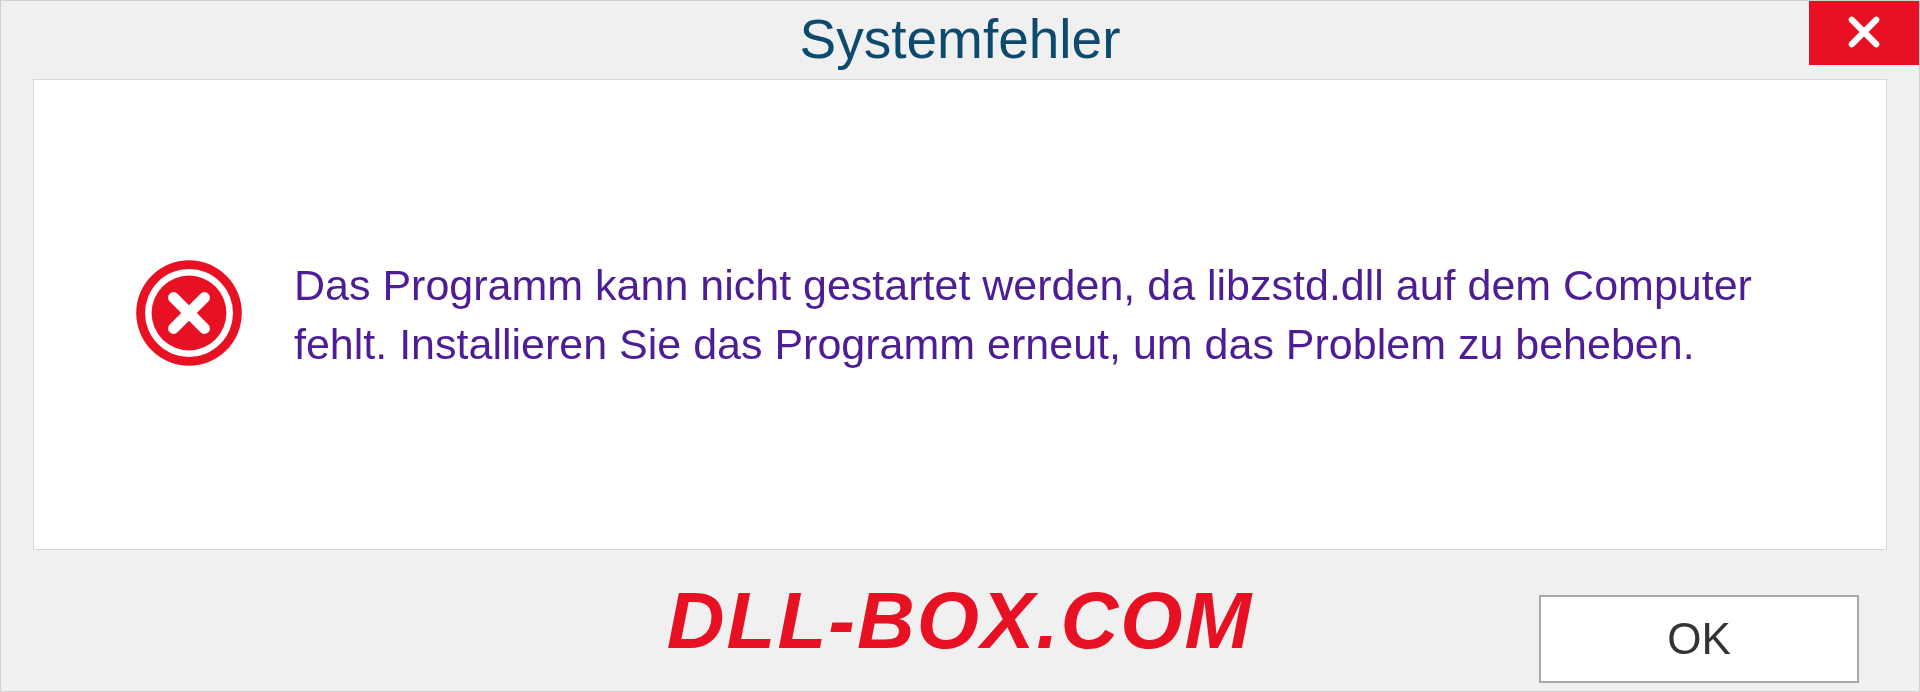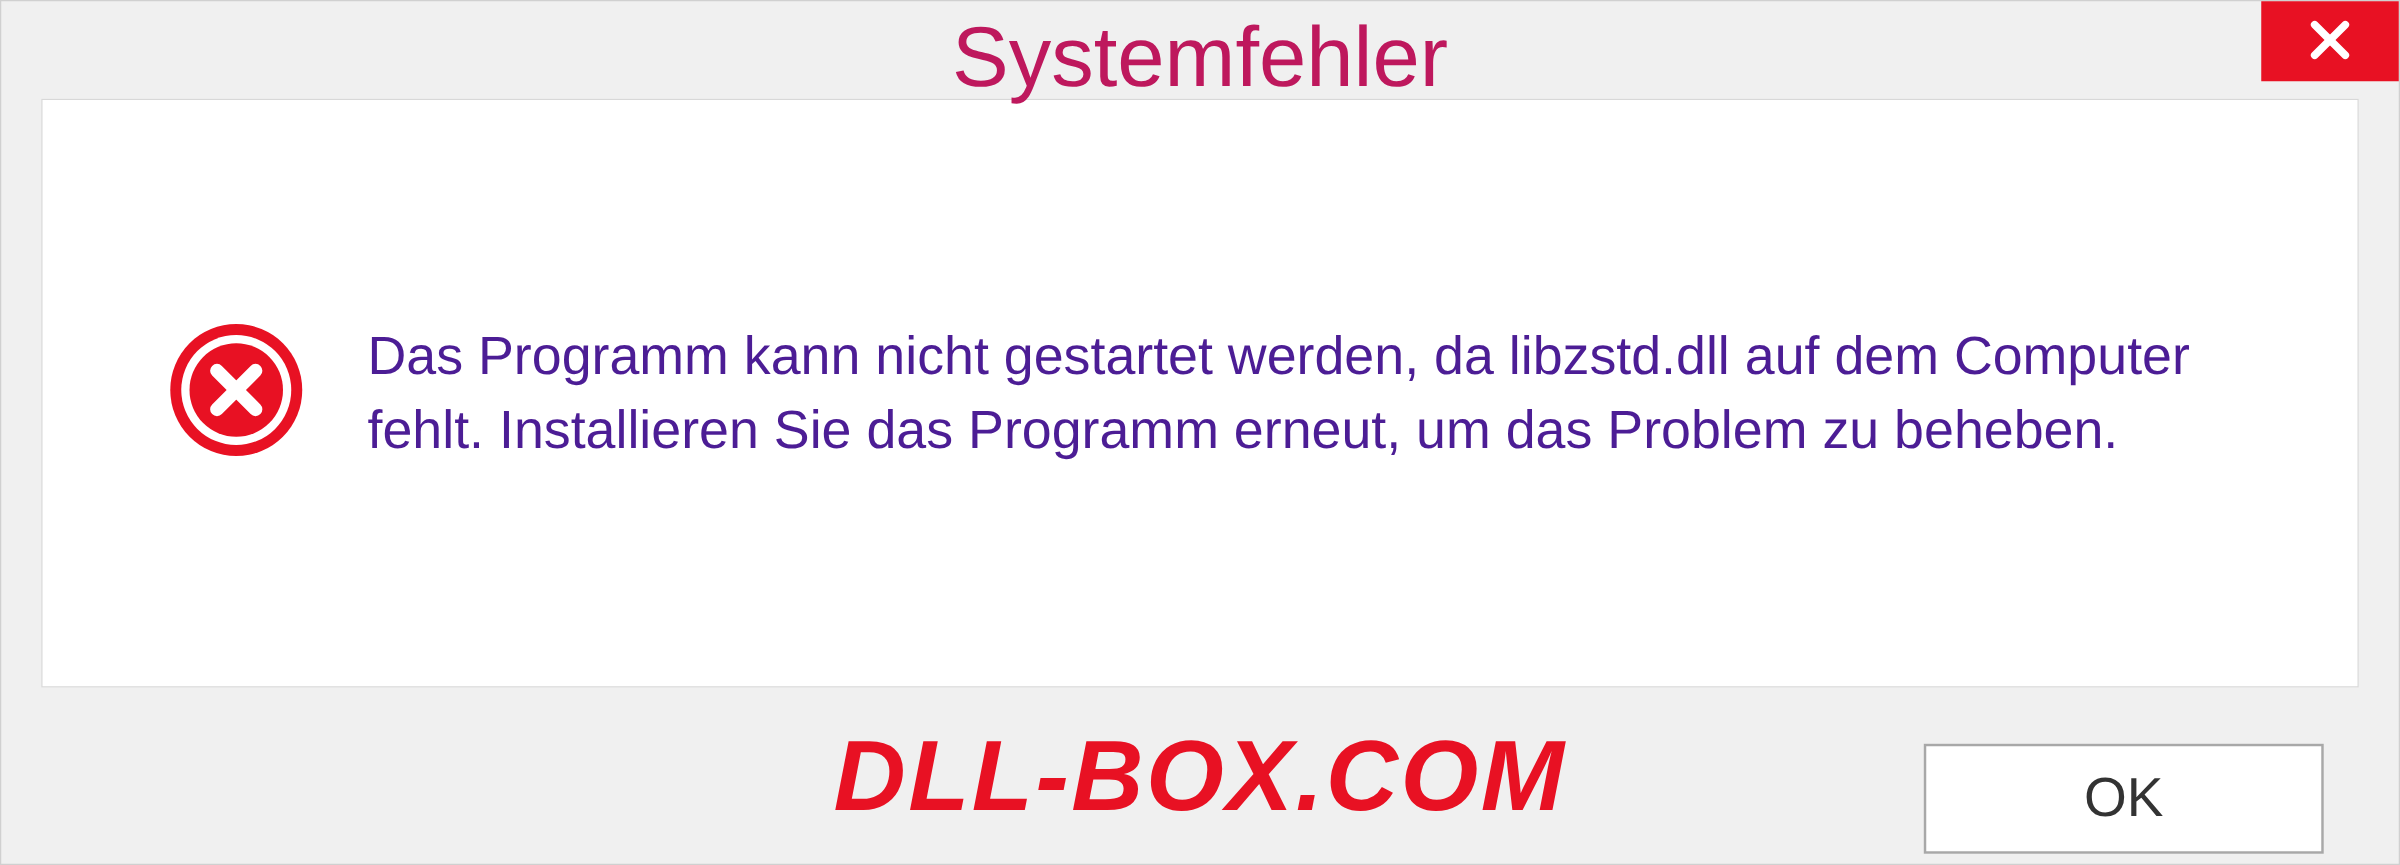--- a/index.html
+++ b/index.html
@@ -24,23 +24,23 @@
       flex-direction: column;
     }
     .titlebar {
       display: flex;
       justify-content: center;
       align-items: flex-start;
       position: relative;
       height: 78px;
     }
     .dialog-title {
-      font-size: 68px;
+      font-size: 55px;
       font-weight: 400;
-      color: #be185d;
+      color: #0c4a6e;
       text-align: center;
       margin-top: 6px;
     }
     .close-button {
       position: absolute;
       right: 0;
       top: 0;
       width: 110px;
       height: 64px;
       background: #e81123;

